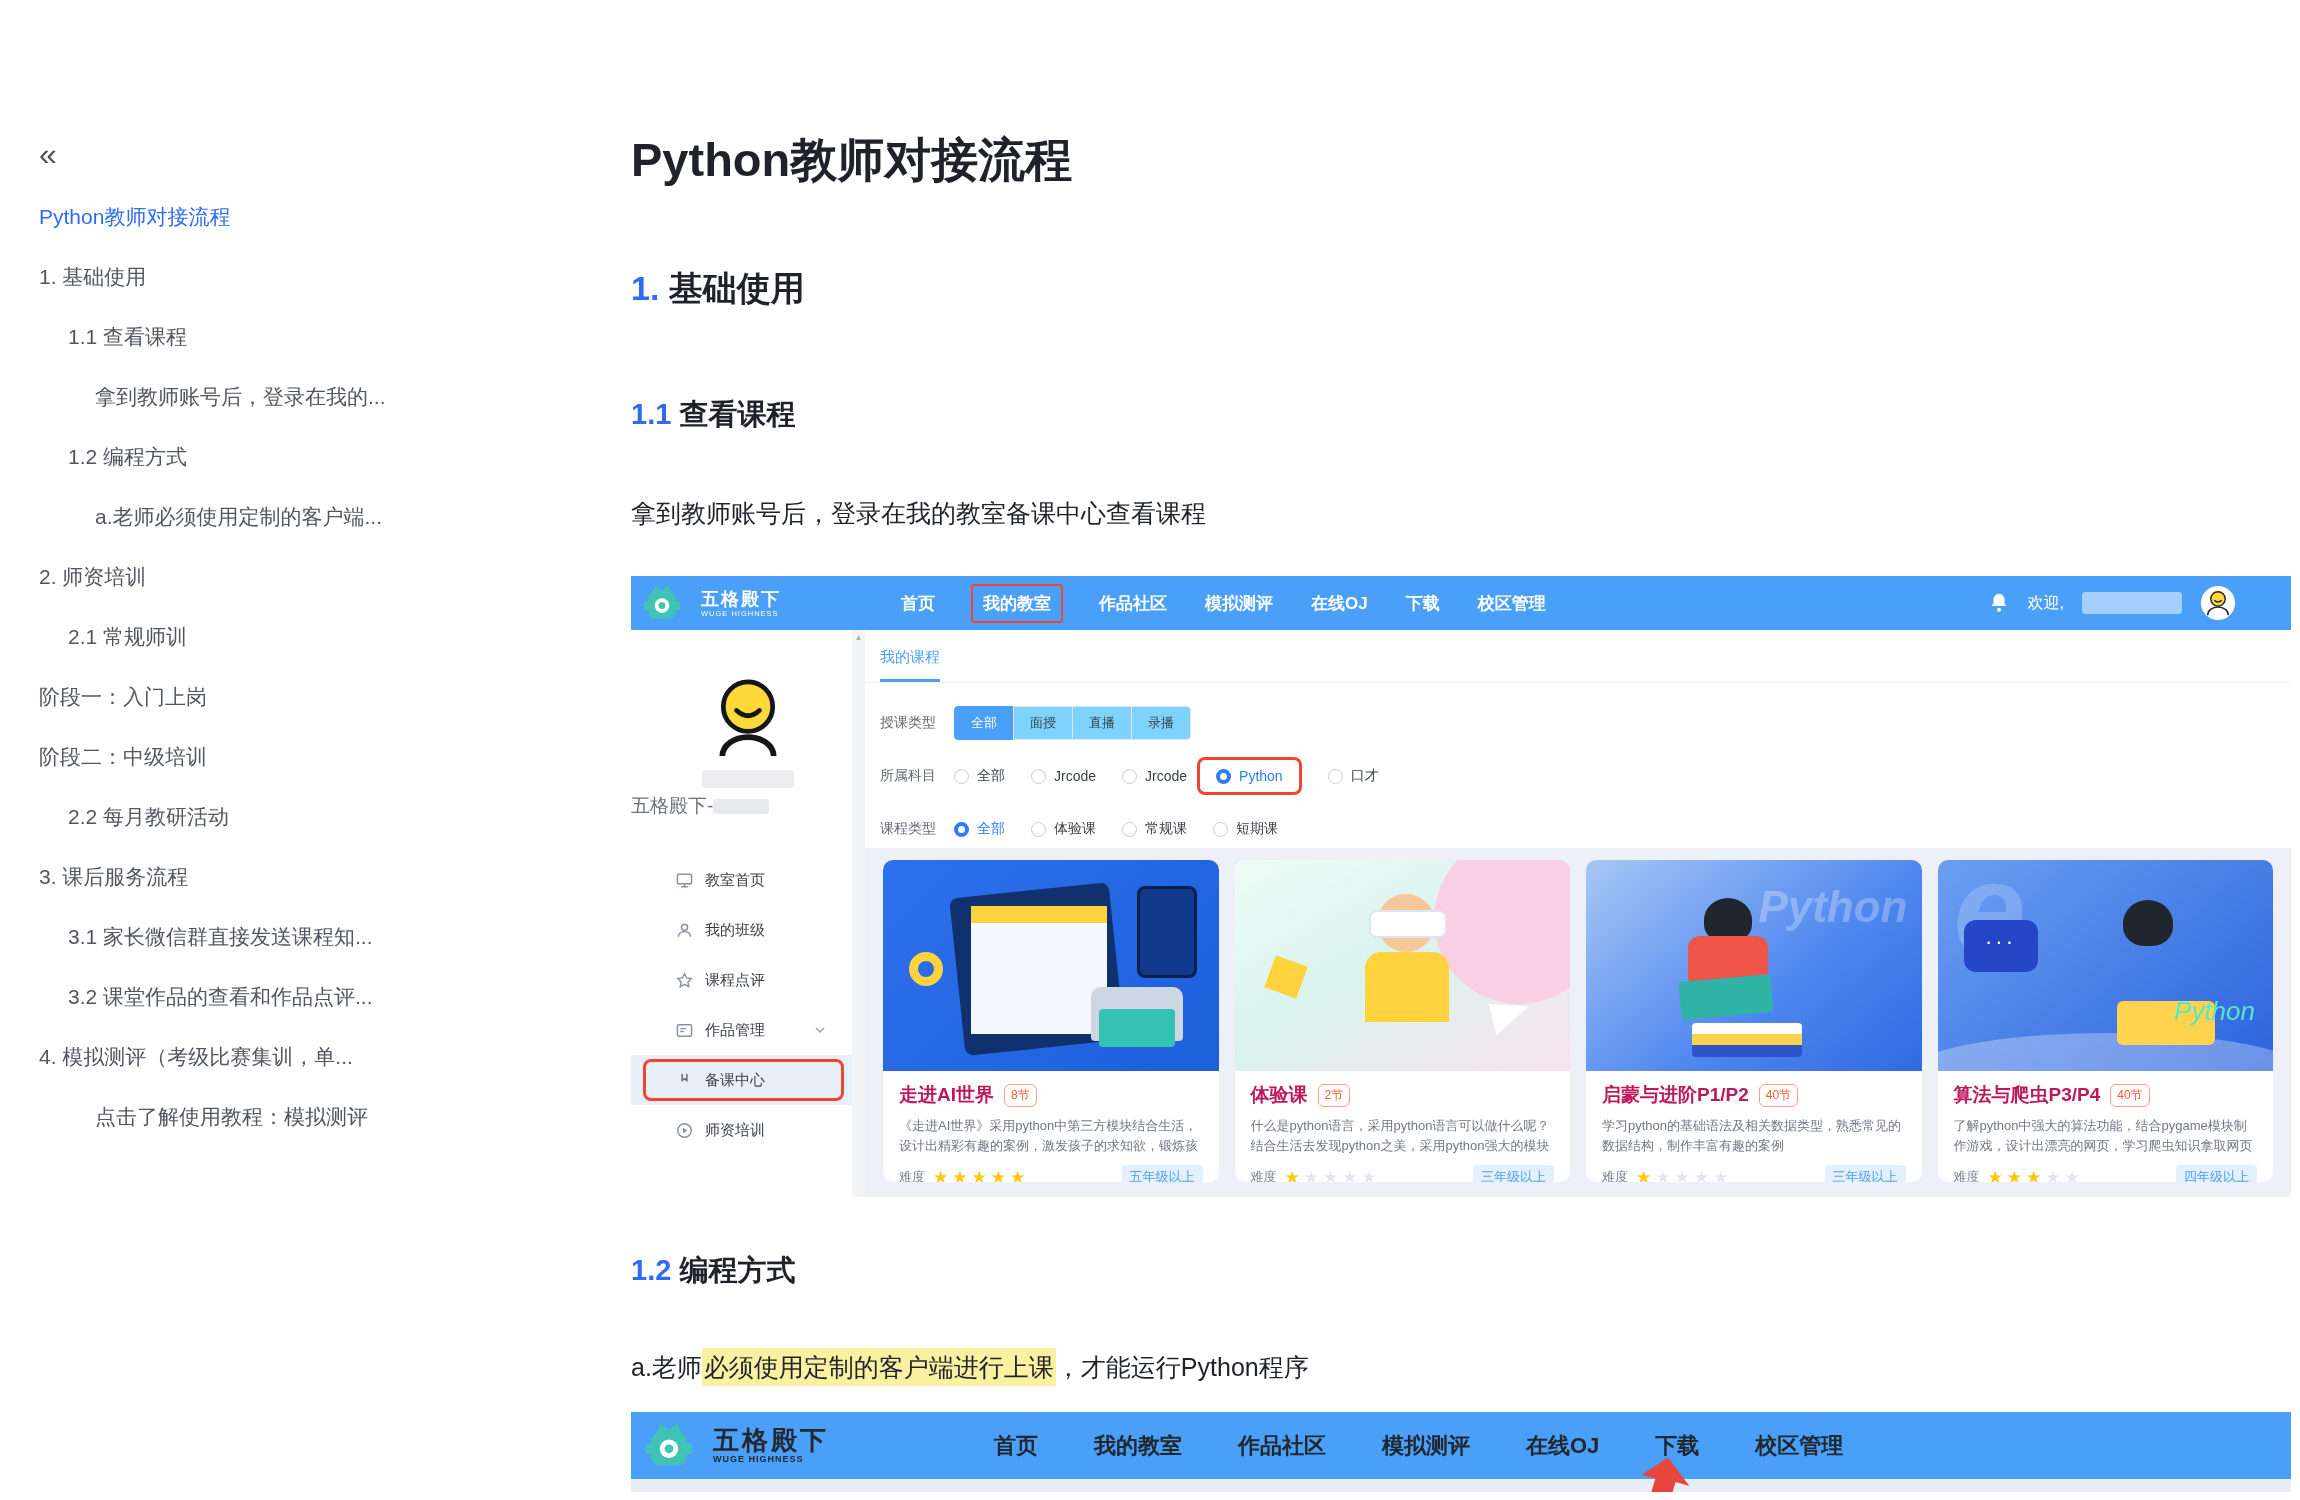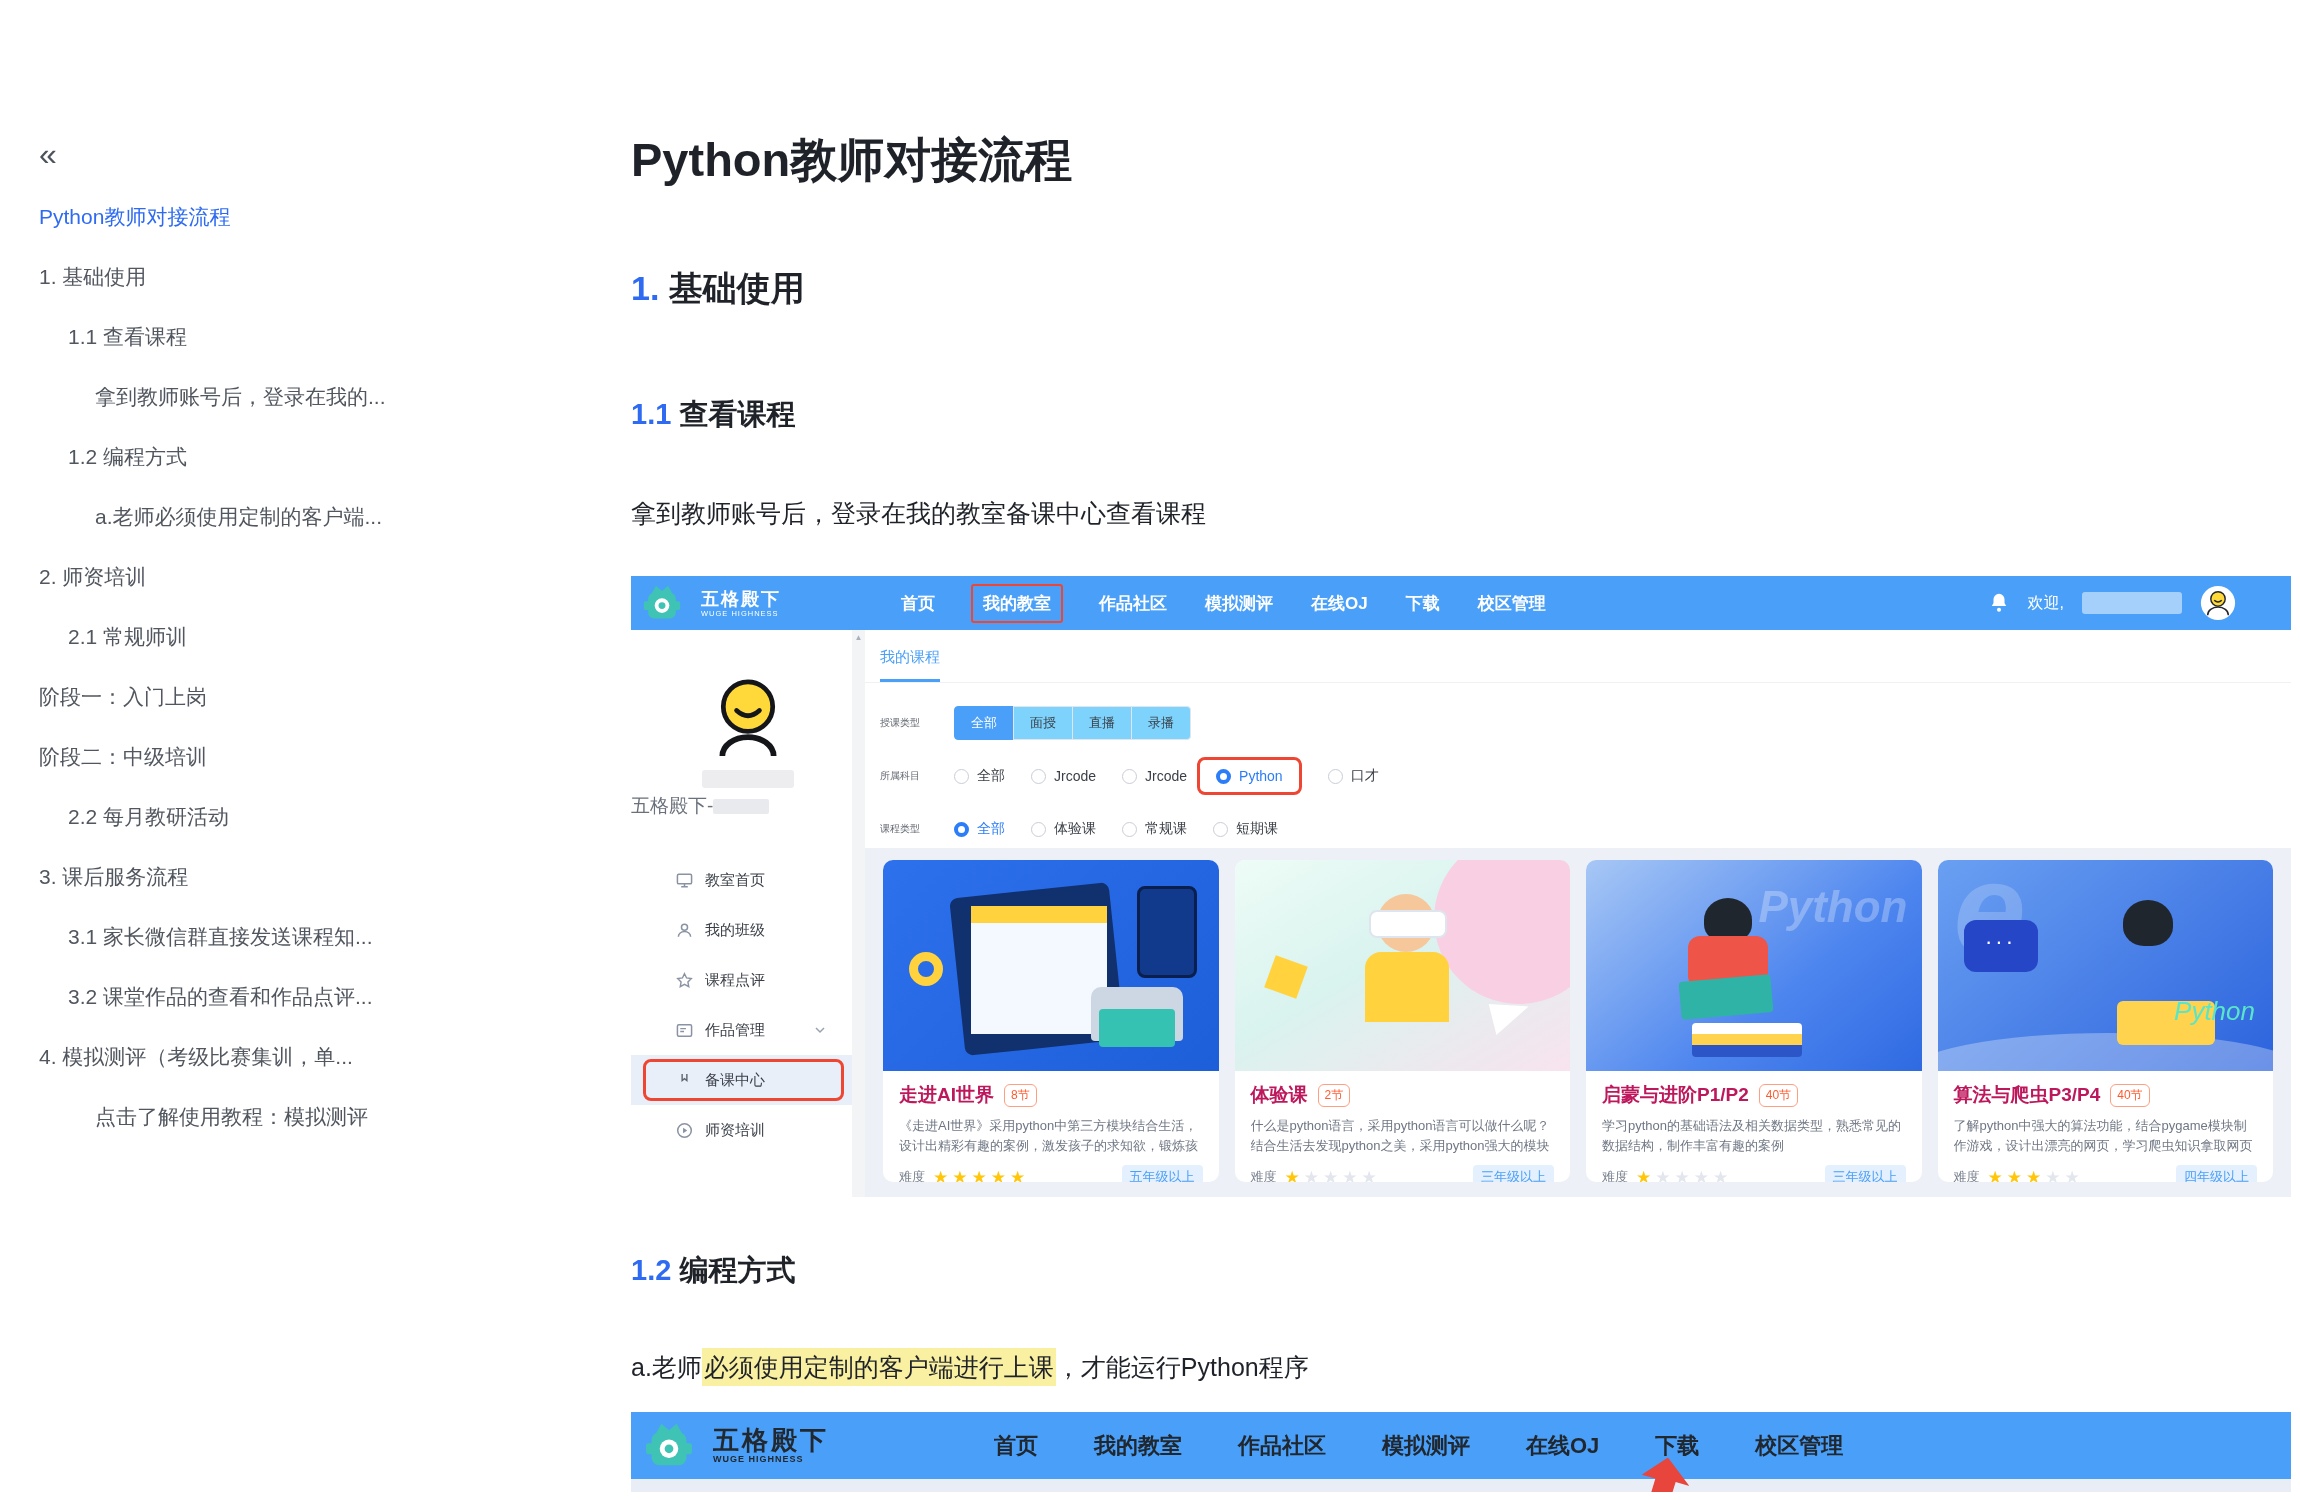--- a/index.html
+++ b/index.html
@@ -50,21 +50,21 @@
   .s1item.sel{background:#e9eff9;}
   .sel-redbox{position:absolute;left:12px;right:8px;top:4px;bottom:4px;border:3px solid #ee4633;border-radius:8px;pointer-events:none;}
   .chev{margin-left:auto;margin-right:26px;display:flex;}
 
   .s1main{flex:1;background:#edf1f7;overflow:hidden;}
   .panel{background:#fff;height:218px;box-sizing:border-box;padding:18px 15px 0;}
   .tabrow{border-bottom:1px solid #f0f1f3;margin:0 -15px;padding:0 15px;}
   .tab{display:inline-block;color:#4aa0f8;font-size:15px;padding-bottom:12px;border-bottom:3px solid #4aa0f8;cursor:pointer;}
   .frow{display:flex;align-items:center;margin-top:23px;height:30px;}
   .frow.first{margin-top:25px;}
-  .flabel{width:60px;margin-right:14px;font-size:10px;color:#646a73;flex:none;}
+  .flabel{width:60px;margin-right:14px;font-size:14px;color:#646a73;flex:none;}
   .seg{border:1px solid #e2e5ec;background:#7dd3fc;color:#3a3f47;font-size:13px;padding:7px 16px;margin-left:-1px;cursor:pointer;}
   .seg.first{border-radius:4px 0 0 4px;margin-left:0;}
   .seg.last{border-radius:0 4px 4px 0;}
   .seg.on{background:#4aa0f8;color:#fff;border-color:#4aa0f8;}
   .radio{display:flex;align-items:center;gap:8px;margin-right:26px;font-size:14px;color:#3a3f47;cursor:pointer;}
   .rdot{width:15px;height:15px;border:1px solid #c9cdd6;border-radius:50%;background:#fff;box-sizing:border-box;flex:none;}
   .radio.on .rdot{border:4.5px solid #2b7df8;}
   .radio.on .rlbl{color:#2b7df8;}
   .pybox{display:flex;align-items:center;border:3px solid #ee4633;border-radius:8px;padding:8px 16px;margin:-8px 26px -8px -16px;}
   .pybox .radio{margin-right:0;}

